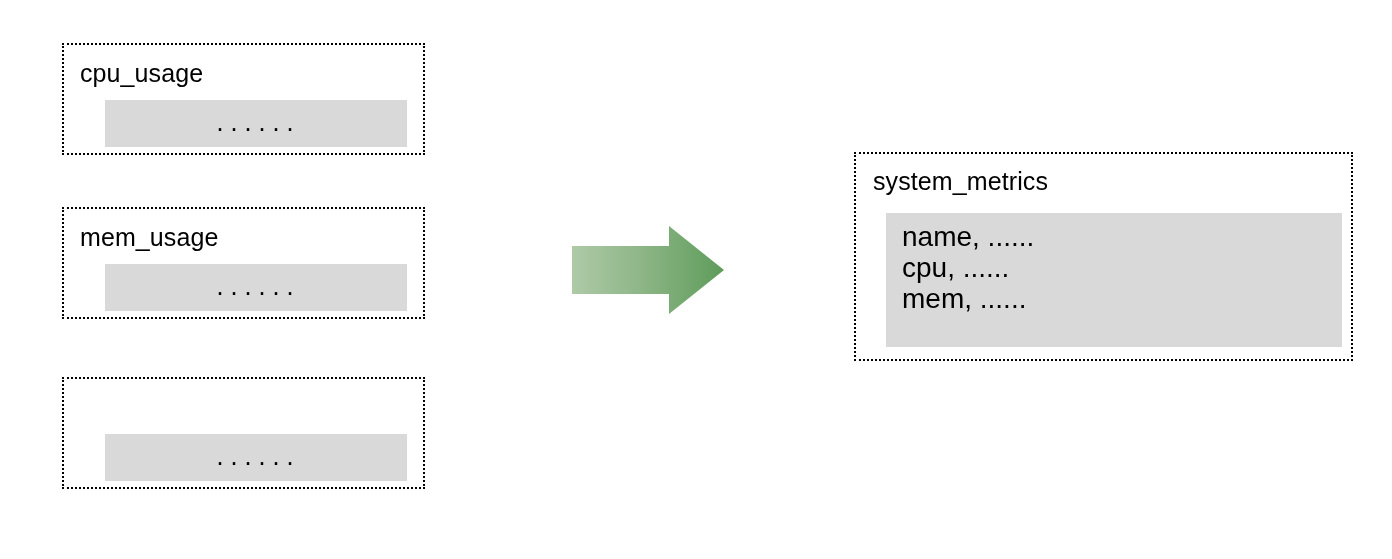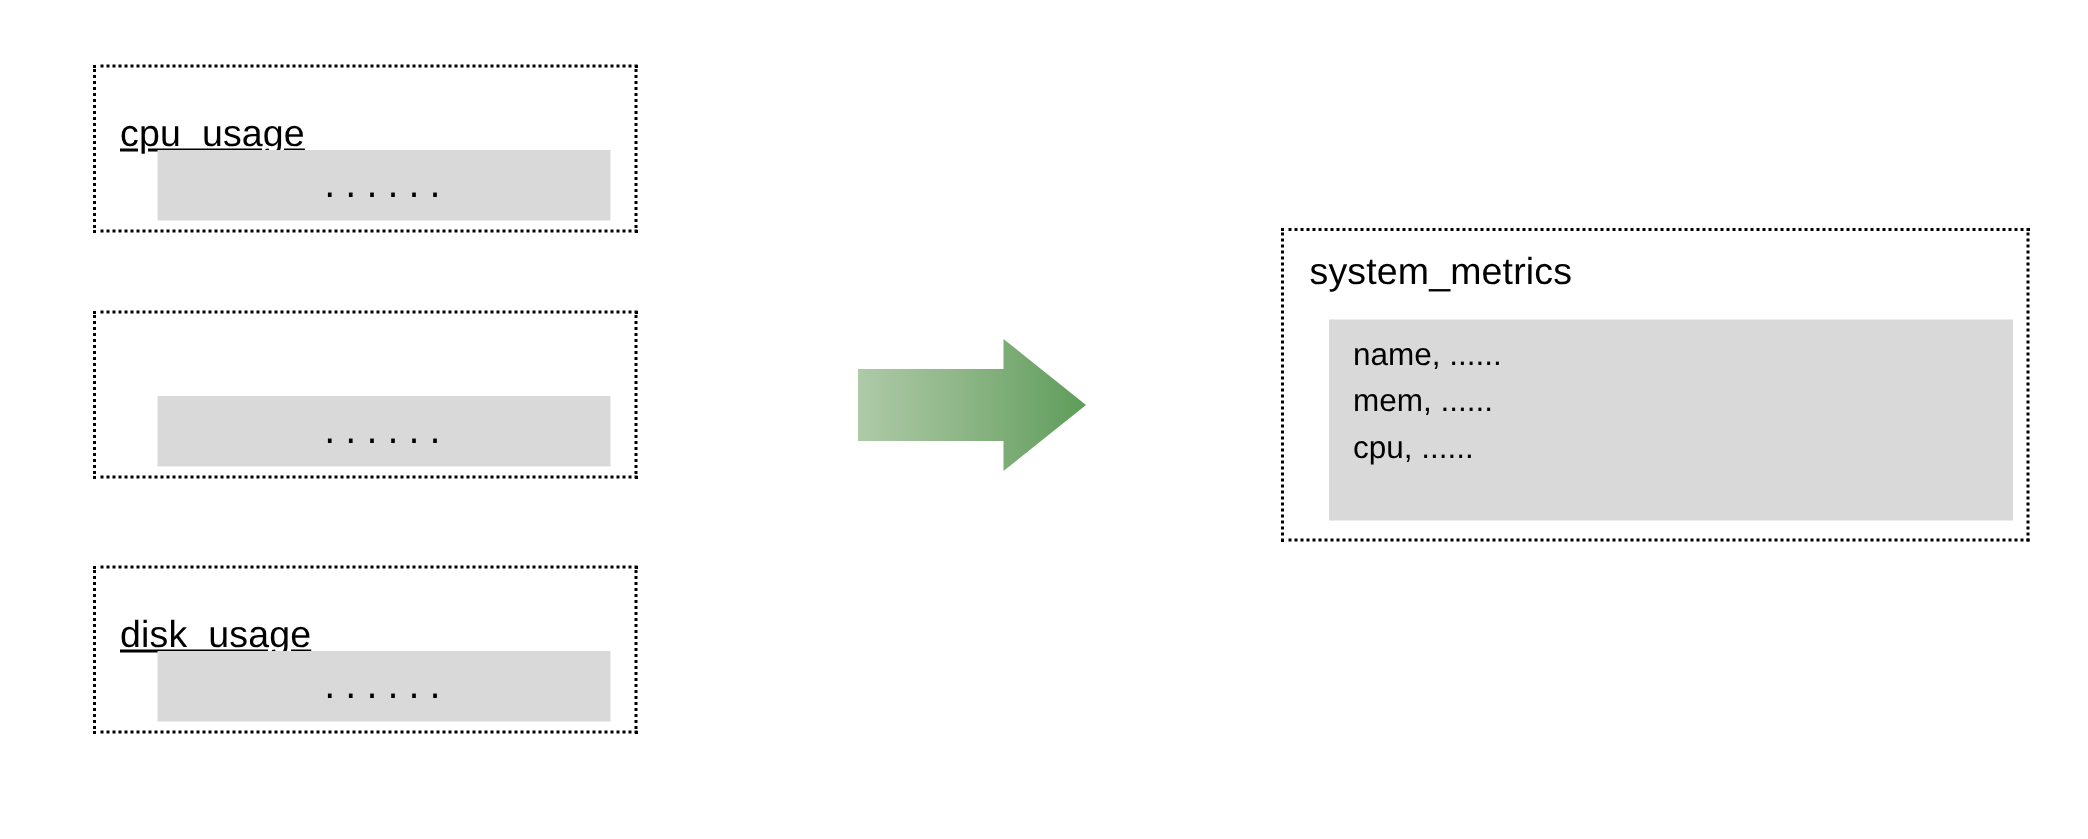--- a/index.html
+++ b/index.html
@@ -39,22 +39,21 @@
   }
 
   
   .source-card { left: 62px; width: 363px; height: 112px; }
   #source-card-0 { top: 43px; }
   #source-card-1 { top: 207px; }
   #source-card-2 { top: 377px; }
 
   .source-card .card-title {
     left: 16px;
-    top: 32px;
-    text-decoration: underline;
+    top: 16px;
   }
   .source-card .card-body {
     left: 41px;
     top: 55px;
     width: 302px;
     height: 47px;
   }
   .ellipsis-square {
     position: absolute;
     left: 0;
@@ -81,21 +80,21 @@
     top: 15px;
   }
   #target-card .card-body {
     left: 30px;
     top: 59px;
     width: 456px;
     height: 134px;
     padding: 8px 0 0 16px;
   }
   .metric-row {
-    font-size: 21px;
+    font-size: 28px;
     line-height: 31px;
     color: #000000;
     white-space: nowrap;
   }
 
   
   #flow-arrow {
     position: absolute;
     left: 572px;
     top: 226px;
@@ -107,27 +106,27 @@
 <body>
 
 <div class="card source-card" id="source-card-0">
   <div class="card-title">cpu_usage</div>
   <div class="card-body">
     <div class="ellipsis-square">......</div>
   </div>
 </div>
 
 <div class="card source-card" id="source-card-1">
+  <div class="card-title">mem_usage</div>
   <div class="card-body">
     <div class="ellipsis-square">......</div>
   </div>
 </div>
 
 <div class="card source-card" id="source-card-2">
-  <div class="card-title">disk_usage</div>
   <div class="card-body">
     <div class="ellipsis-square">......</div>
   </div>
 </div>
 
 <div id="flow-arrow">
   <svg width="152" height="88" viewBox="0 0 152 88" xmlns="http://www.w3.org/2000/svg">
     <defs>
       <linearGradient id="arrowGrad" x1="0" y1="0" x2="1" y2="0">
         <stop offset="0%" stop-color="#aecaa7"></stop>
@@ -136,16 +135,16 @@
       </linearGradient>
     </defs>
     <polygon points="0,20 97,20 97,0 152,44 97,88 97,68 0,68" fill="url(#arrowGrad)"></polygon>
   </svg>
 </div>
 
 <div class="card" id="target-card">
   <div class="card-title">system_metrics</div>
   <div class="card-body">
     <div class="metric-row">name, ......</div>
+    <div class="metric-row">cpu, ......</div>
     <div class="metric-row">mem, ......</div>
-    <div class="metric-row">cpu, ......</div>
   </div>
 </div>
 
 </body></html>

